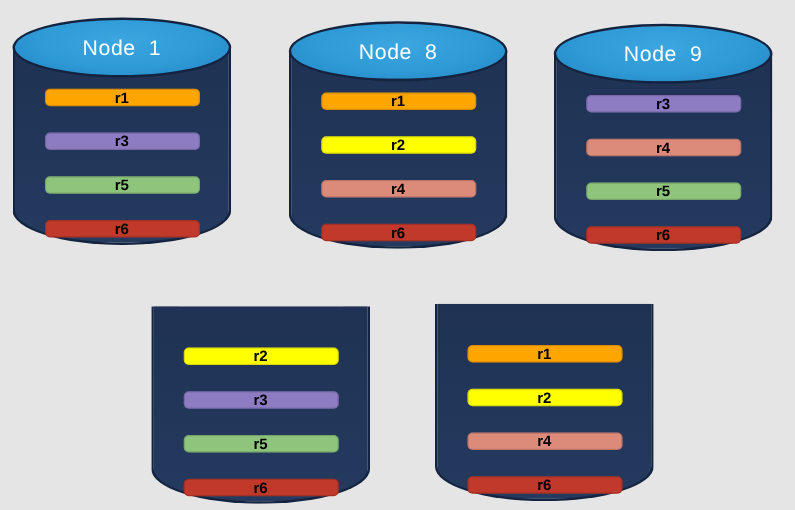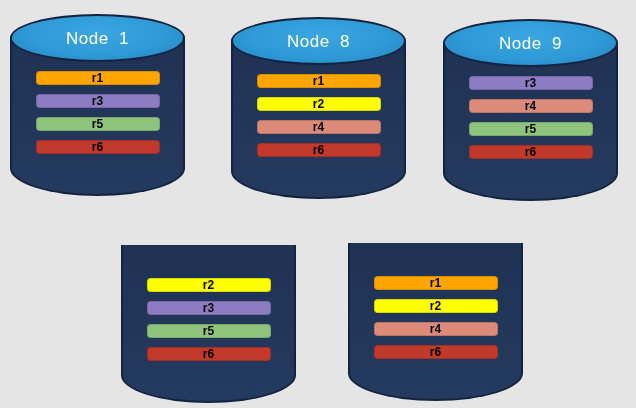--- a/index.html
+++ b/index.html
@@ -55,21 +55,21 @@
     margin-top: 2px;
   }
   .bars {
     position: absolute;
     left: 0;
     top: 57px;
     width: 100%;
     display: flex;
     flex-direction: column;
     align-items: center;
-    gap: 9px;
+    gap: 21px;
     z-index: 3;
   }
   .bar {
     width: 124px;
     height: 14px;
     border-radius: 4px;
     display: flex;
     align-items: center;
     justify-content: center;
     box-shadow: inset 0 0 0 1px rgba(0,0,0,0.15);

